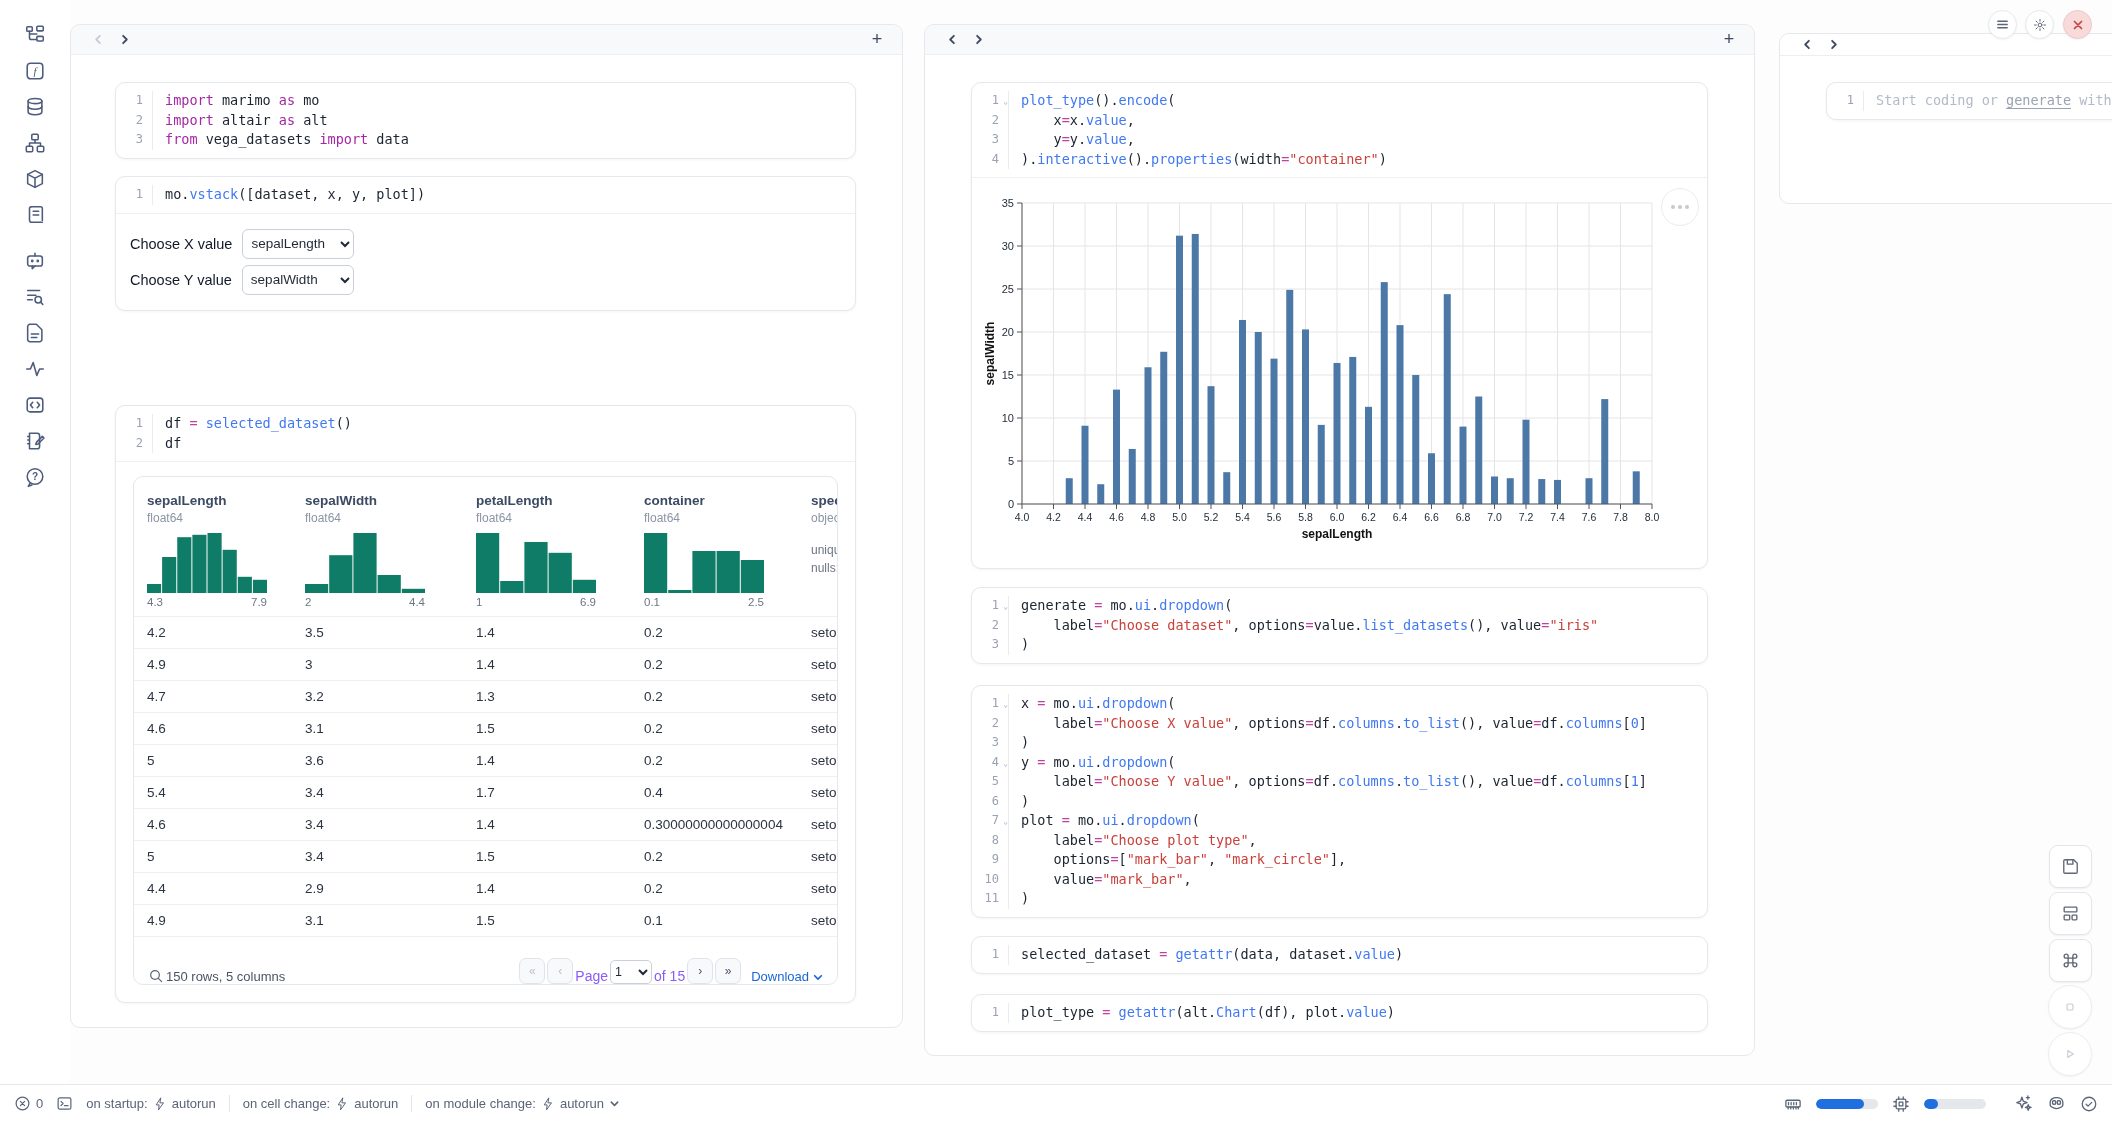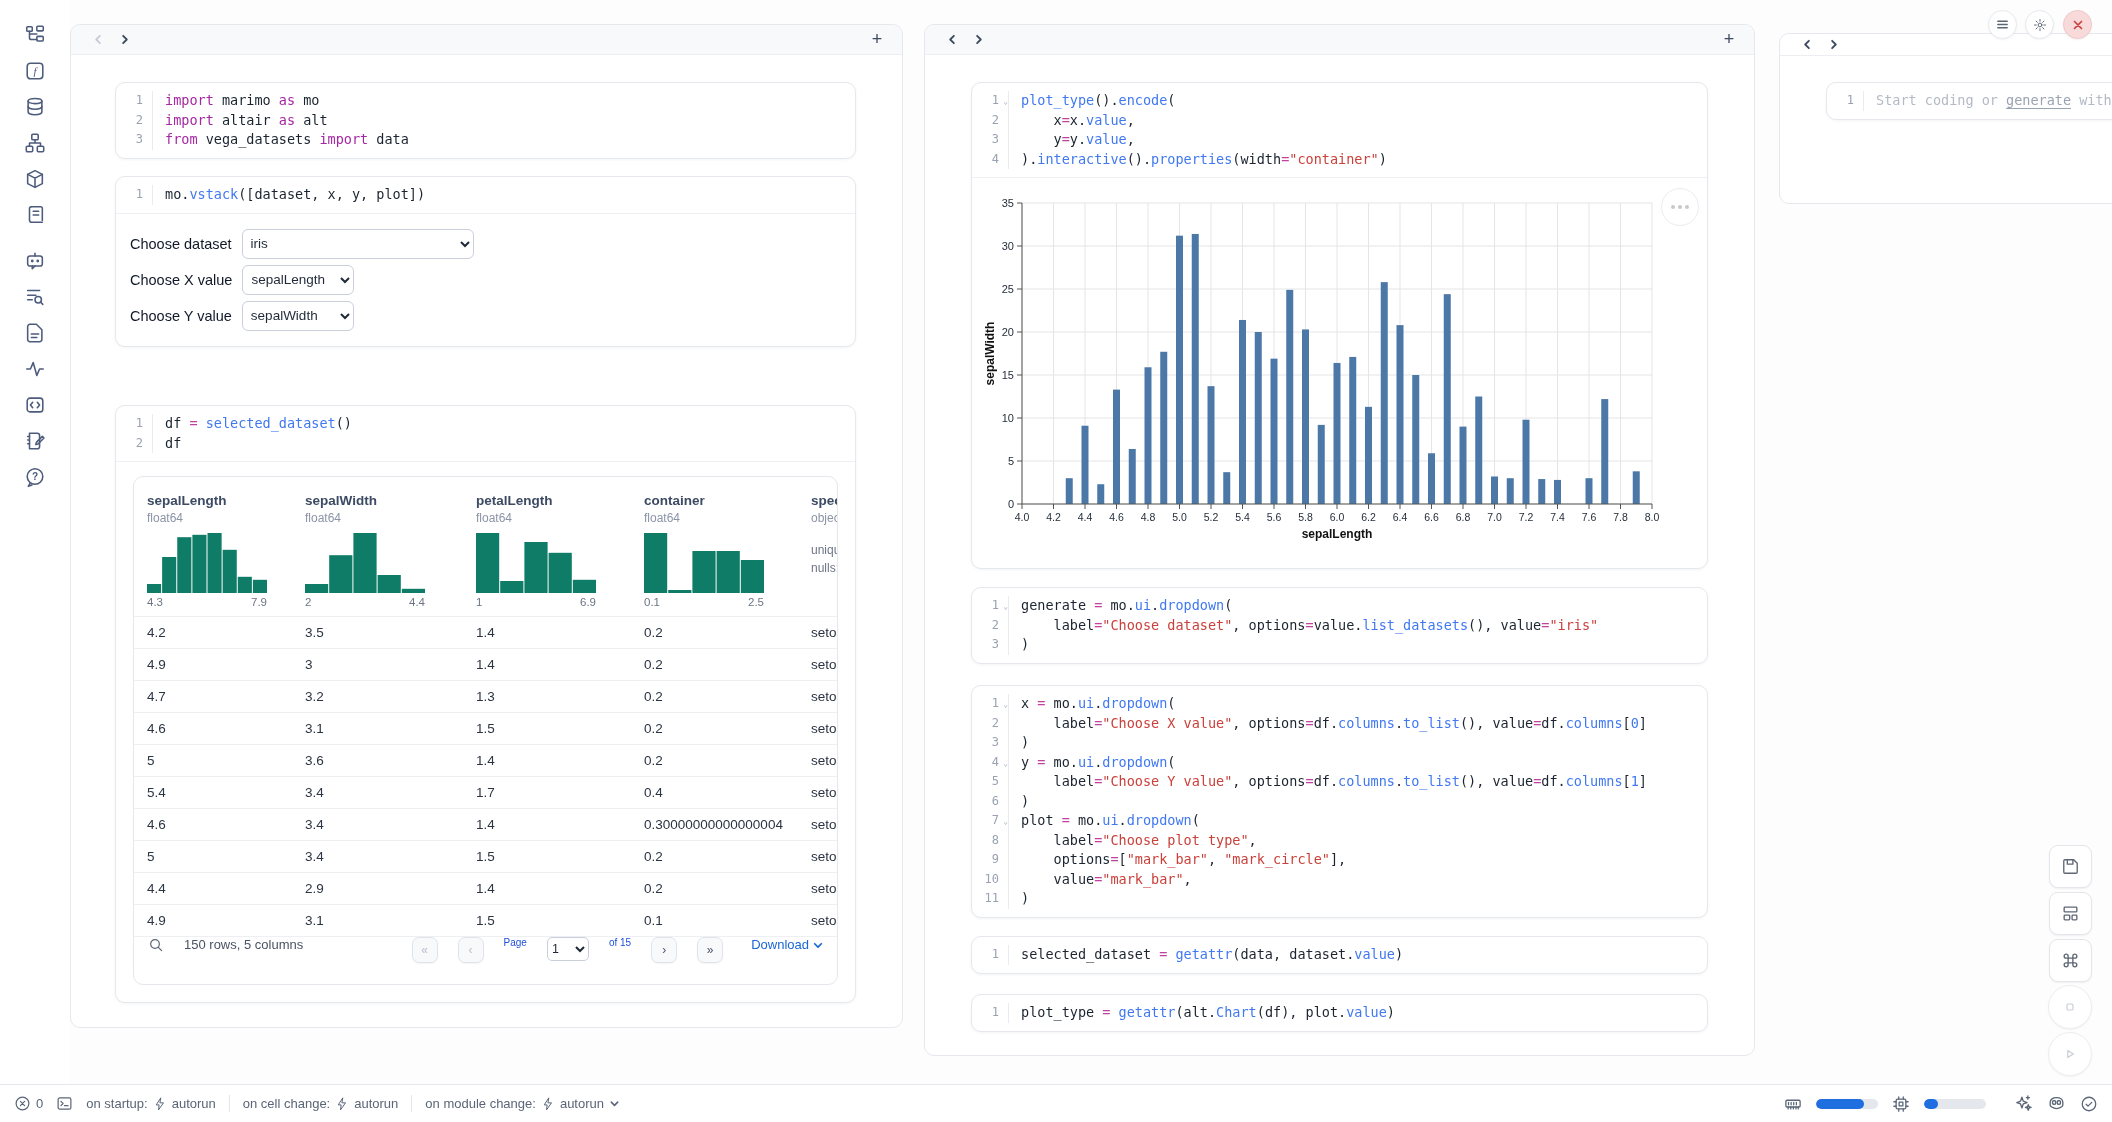--- a/index.html
+++ b/index.html
@@ -42,26 +42,26 @@
 
 .tblcard{margin:14px 17px 17px;border:1px solid #e4e7ec;border-radius:10px;overflow:hidden;position:relative}
 .thead{display:grid;grid-template-columns:158px 171px 168px 167px 170px;padding:16px 0 8px 13px;overflow:hidden}
 .cname{font-size:13.5px;font-weight:bold;color:#3c4a63;white-space:nowrap}
 .cdtype{font-size:12px;color:#8b93a5;margin-top:3px;white-space:nowrap}
 .histwrap{margin-top:8px;width:120px;height:60px}
 .minmax{display:flex;justify-content:space-between;width:120px;font-size:11.5px;color:#6c7585;margin-top:3px}
 .meta{font-size:12px;color:#6c7585;margin-top:16px;line-height:18px;white-space:nowrap}
 .trow{display:grid;grid-template-columns:158px 171px 168px 167px 170px;padding-left:13px;height:32px;align-items:center;border-top:1px solid #edeff3;font-size:13.5px;color:#2b3442}
 .trow span{white-space:nowrap;overflow:hidden}
-.tfoot{height:48px;display:flex;align-items:flex-start;padding:0 14px;gap:20px;border-top:1px solid #edeff3}
+.tfoot{height:48px;display:flex;align-items:flex-end;padding:0 14px;gap:2px;border-top:1px solid #edeff3}
 .tfoot svg{stroke:#5b6472;fill:none;stroke-width:1.8;stroke-linecap:round}
 .summary{font-size:13px;color:#4a5364}
 .pgbtn{width:26px;height:26px;border:1px solid #e0e4ea;border-radius:7px;background:#f8f9fb;display:flex;align-items:center;justify-content:center;color:#49536a;cursor:pointer;font-size:12px;box-shadow:0 1px 1px rgba(0,0,0,.04)}
 .pgbtn.dis{color:#b9c0cc}
-.pglabel{font-size:10px;color:#1d4ed8}
+.pglabel{font-size:14px;color:#8b5cf6}
 select.psel{width:42px;height:24px;font-size:12.5px;border:1px solid #c9d0da;border-radius:5px;background:#fff;color:#1f2937}
 .dl{color:#1a66d6;font-size:13px;display:flex;align-items:center;gap:4px;margin-left:8px;cursor:pointer}
 .dl svg{stroke:#1a66d6;fill:none;stroke-width:2;stroke-linecap:round;stroke-linejoin:round}
 
 .chartout{height:391px;position:relative;overflow:hidden}
 .chartsvg{position:absolute;left:8px;top:8px}
 .morebtn{position:absolute;right:8px;top:10px;width:38px;height:38px;border-radius:50%;border:1px solid #ececee;background:#fff;display:flex;align-items:center;justify-content:center;gap:3px;cursor:pointer}
 .morebtn i{width:4px;height:4px;border-radius:50%;background:#c9c9cd}
 
 .rcard{position:absolute;left:46px;top:48px;width:600px;background:#fff;border:1px solid #e5e8ed;border-radius:10px;box-shadow:0 1px 3px rgba(20,30,50,.05)}
@@ -216,24 +216,20 @@
     </div>
     <div class="card" style="top:151px">
       <div class="code">
           <div class="cl">
             <div class="num">1</div>
             <div class="codebody"><span>mo.</span><span class="tk-f">vstack</span><span>([dataset, x, y, plot])</span></div>
           </div>
         </div>
       <div class="out">
         <div class="wout">
-          <div class="wrow">
-            <span class="wlabel">Choose dataset</span>
-            <select class="dd" style="width:232px"><option>iris</option></select>
-          </div>
           <div class="wrow">
             <span class="wlabel">Choose X value</span>
             <select class="dd" style="width:112px"><option>sepalLength</option></select>
           </div>
           <div class="wrow">
             <span class="wlabel">Choose Y value</span>
             <select class="dd" style="width:112px"><option>sepalWidth</option></select>
           </div>
         </div>
       </div>

